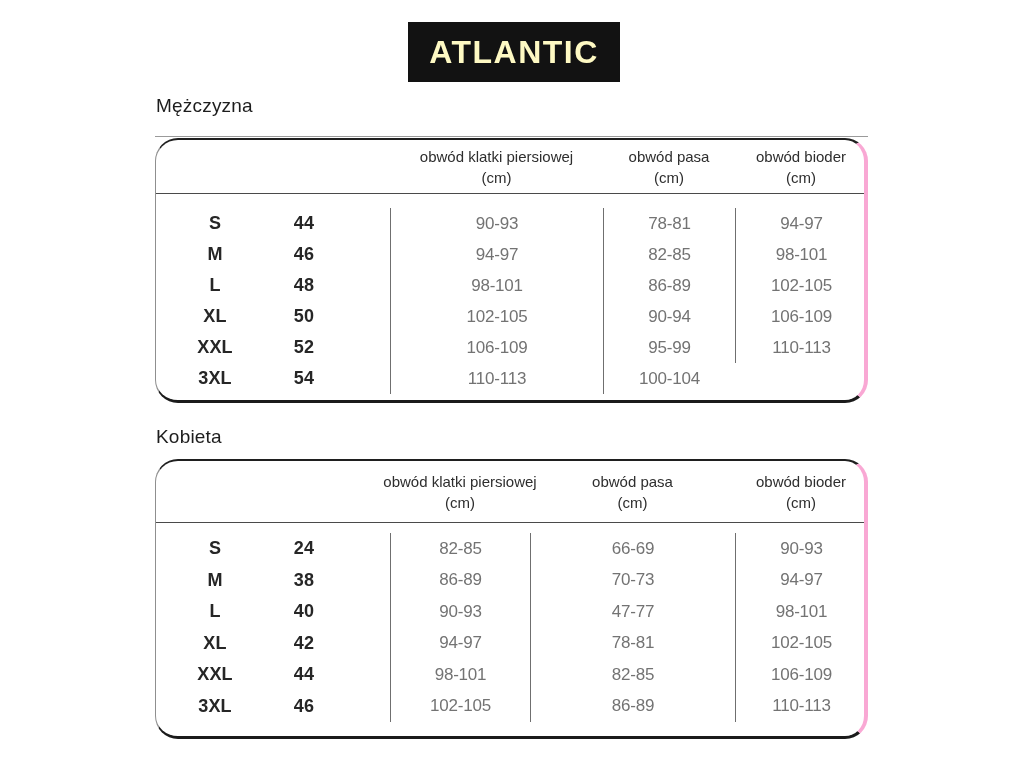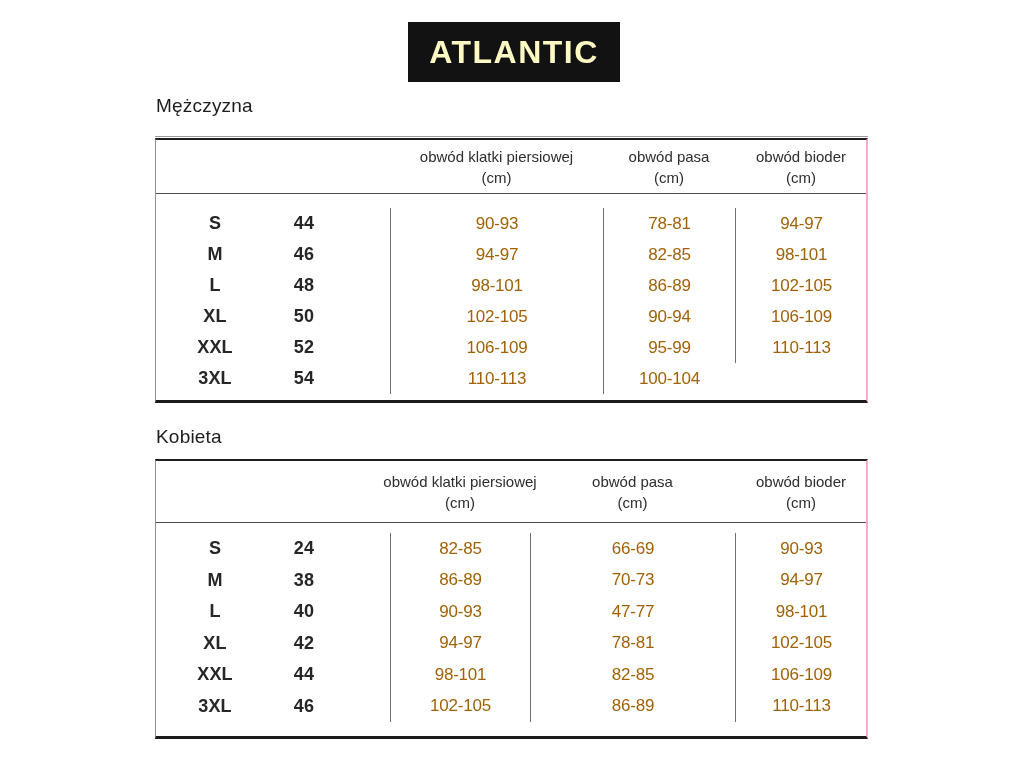--- a/index.html
+++ b/index.html
@@ -32,23 +32,24 @@
 
   
   .men-topline{
     position:absolute;left:155px;top:136px;width:713px;height:1px;
     background:#9a9a9a;
   }
 
   
   .tbox{
     position:absolute;left:155px;width:713px;box-sizing:border-box;
-    border-left:1px solid #8f8f8f;border-right:2px solid #f9a8d4;
+    border-left:1px solid #8f8f8f;border-right:4px solid #f9a8d4;
     border-bottom:3px solid #1b1b1b;
     background:#ffffff;
+    border-radius:23px;
   }
   .tbox.men{top:138px;height:265px;border-top:2px solid #1f1f1f;}
   .tbox.women{top:459px;height:280px;border-top:2px solid #1f1f1f;}
 
   .thead{
     display:grid;box-sizing:border-box;
     border-bottom:1px solid #4a4a4a;
   }
   .men .thead{grid-template-columns:234px 213px 132px 132px;height:54px;}
   .women .thead{grid-template-columns:234px 140px 205px 132px;height:62px;}
@@ -61,21 +62,21 @@
   .tbody{box-sizing:border-box;}
   .men .tbody{padding-top:14px;}
   .women .tbody{padding-top:10px;}
 
   .trow{display:grid;align-items:center;text-align:center;}
   .men .trow{grid-template-columns:118px 60px 56px 213px 132px 132px;height:31px;}
   .women .trow{grid-template-columns:118px 60px 56px 140px 205px 132px;height:31.5px;}
 
   .c{box-sizing:border-box;height:100%;display:flex;align-items:center;justify-content:center;}
   .c.size{font-size:18px;font-weight:bold;color:#262626;letter-spacing:0.2px;}
-  .c.val{font-size:17px;color:#a16207;letter-spacing:-0.2px;border-left:1px solid #6f6f6f;text-align:right;}
+  .c.val{font-size:17px;color:#737373;letter-spacing:-0.2px;border-left:1px solid #6f6f6f;text-align:right;}
 </style>
 </head>
 <body>
 
 <div class="stage">
 
   <div class="logo">ATLANTIC</div>
 
   <div class="sec-title men">Mężczyzna</div>
 

